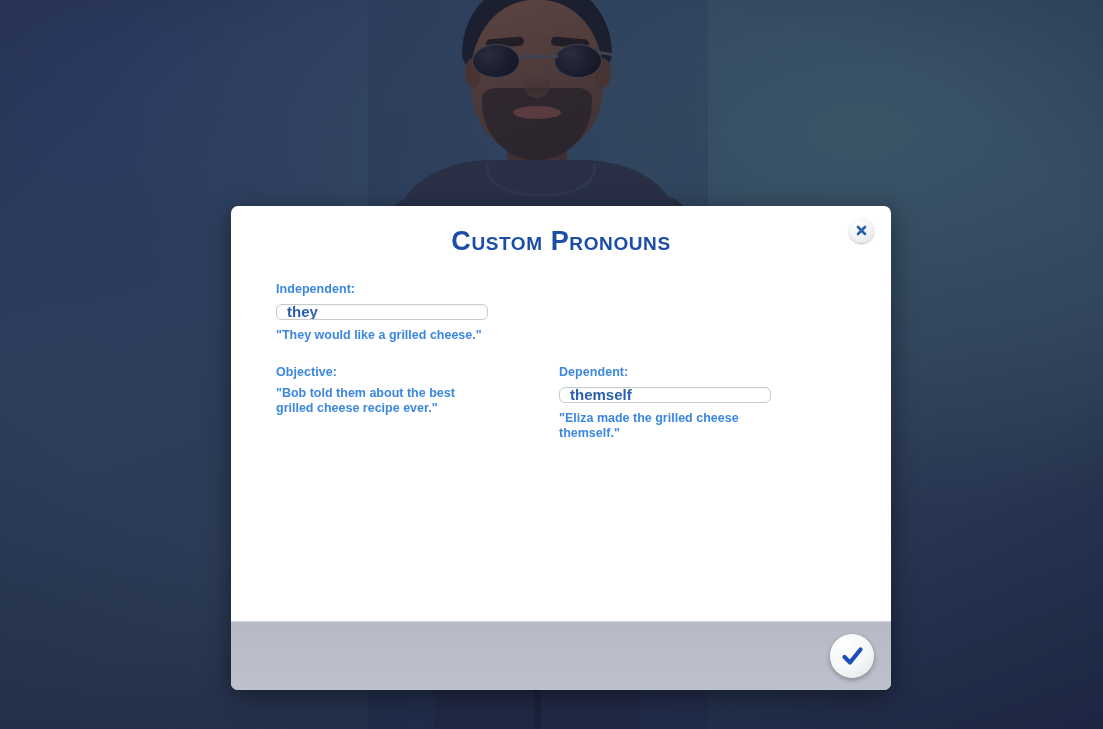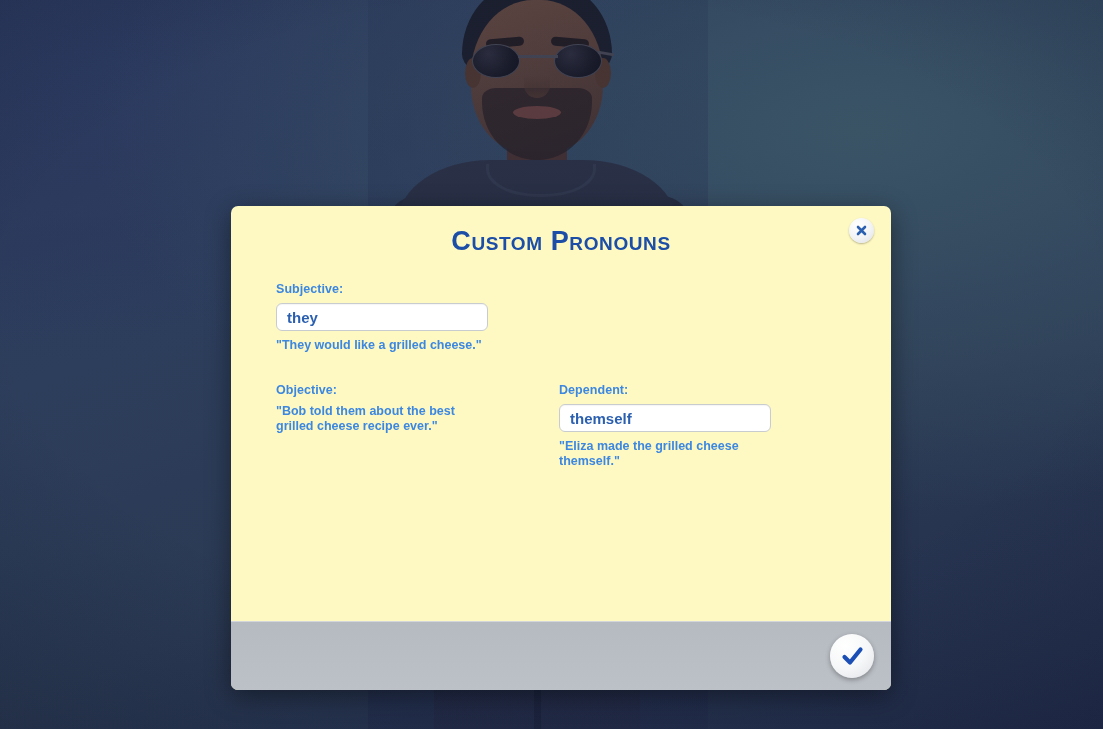--- a/index.html
+++ b/index.html
@@ -169,21 +169,21 @@
     background: linear-gradient(180deg, rgba(36,48,82,.22) 0%, rgba(36,48,82,.42) 72%, rgba(33,44,76,.6) 100%);
   }
 
   
   .dialog {
     position: absolute;
     left: 231px;
     top: 206px;
     width: 660px;
     height: 484px;
-    background: #fef9c3;
+    background: #ffffff;
     border-radius: 7px;
     box-shadow: 0 6px 26px rgba(0,0,0,.42);
     overflow: hidden;
   }
 
   .dialog-title {
     position: absolute;
     left: 0; right: 0;
     top: 20px;
     text-align: center;
@@ -213,35 +213,35 @@
     position: absolute;
     left: 45px;
     top: 76px;
     width: 580px;
   }
 
   .row {
     display: flex;
     gap: 71px;
   }
-  .row + .row { margin-top: 30px; }
+  .row + .row { margin-top: 22px; }
 
   .field { width: 212px; }
 
   .field-label {
     color: #3c87e0;
     font-size: 12.5px;
     font-weight: bold;
     margin-bottom: 7px;
     letter-spacing: .05px;
   }
 
   .field-input {
     width: 100%;
-    height: 28px;
+    height: 16px;
     box-sizing: border-box;
     border: 1px solid #c9cccf;
     border-radius: 6px;
     background: #ffffff;
     color: #2b5fb0;
     font-family: "Liberation Sans", sans-serif;
     font-size: 15px;
     font-weight: bold;
     padding: 0 10px;
     outline: none;
@@ -328,21 +328,21 @@
     <div class="close-btn">
       <svg width="15" height="15" viewBox="0 0 15 15">
         <path d="M4 4 L11 11 M11 4 L4 11" stroke="#2b5fb0" stroke-width="2.6" stroke-linecap="round" fill="none"></path>
       </svg>
     </div>
 
     <div class="form">
 
       <div class="row">
         <div class="field">
-          <div class="field-label">Subjective:</div>
+          <div class="field-label">Independent:</div>
           <input class="field-input" type="text" value="they" style="">
           <div class="field-hint">"They would like a grilled cheese."</div>
         </div>
       </div>
 
       <div class="row">
         <div class="field">
           <div class="field-label">Objective:</div>
           <div class="field-hint">"Bob told them about the best grilled cheese recipe ever."</div>
         </div>

